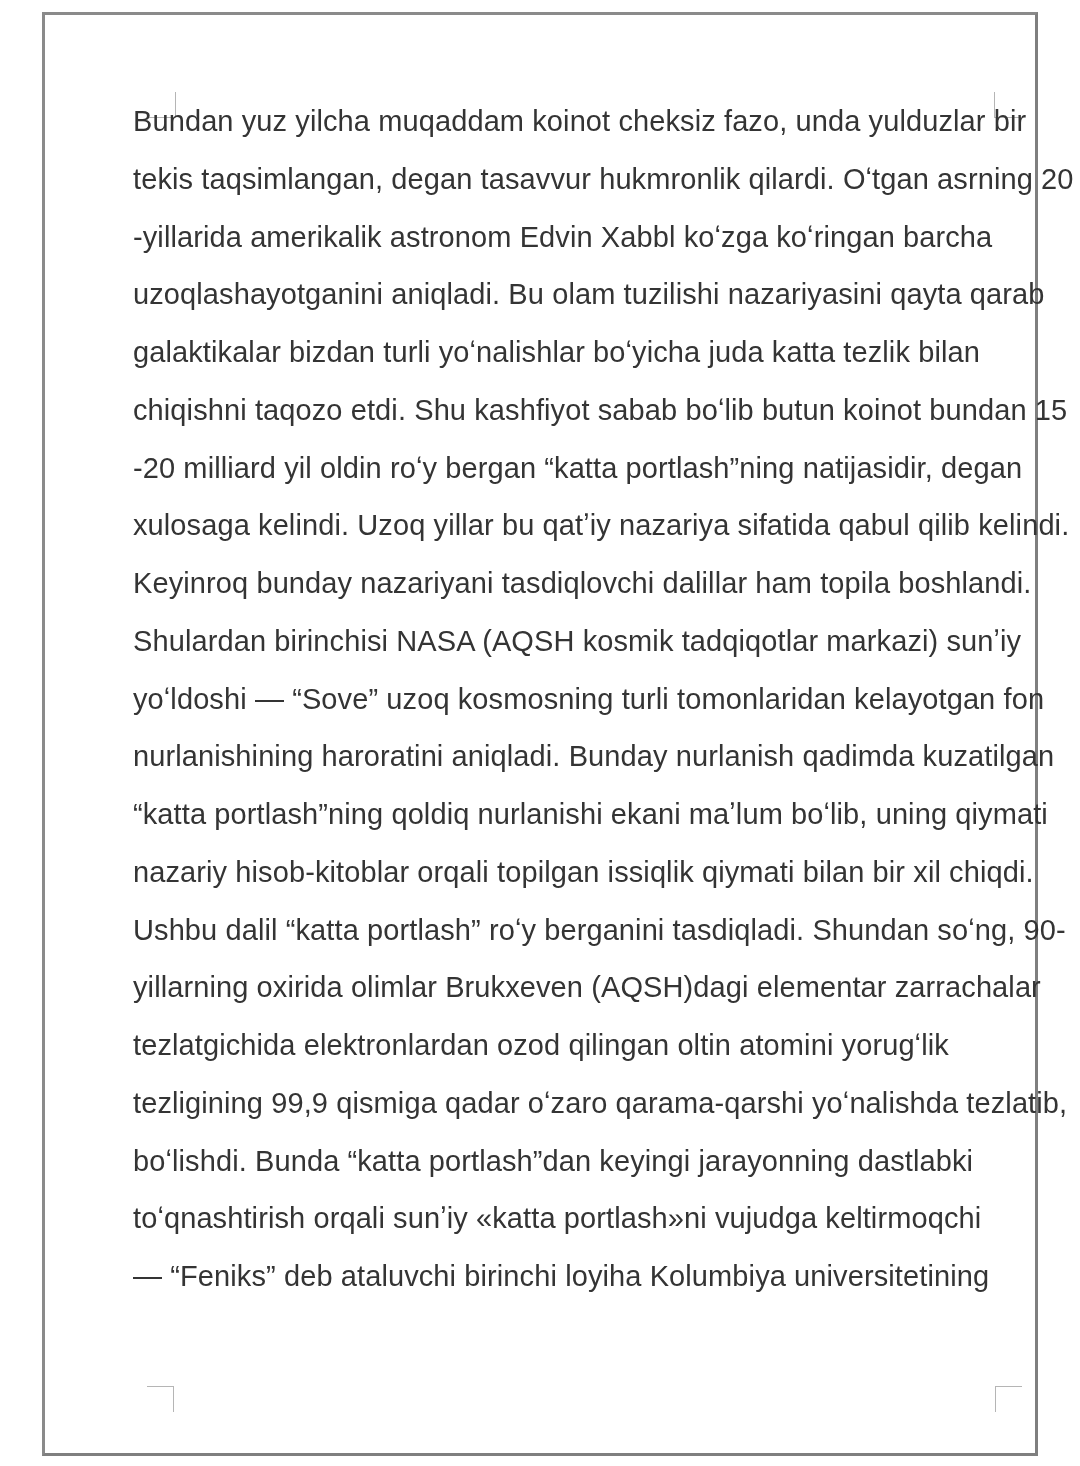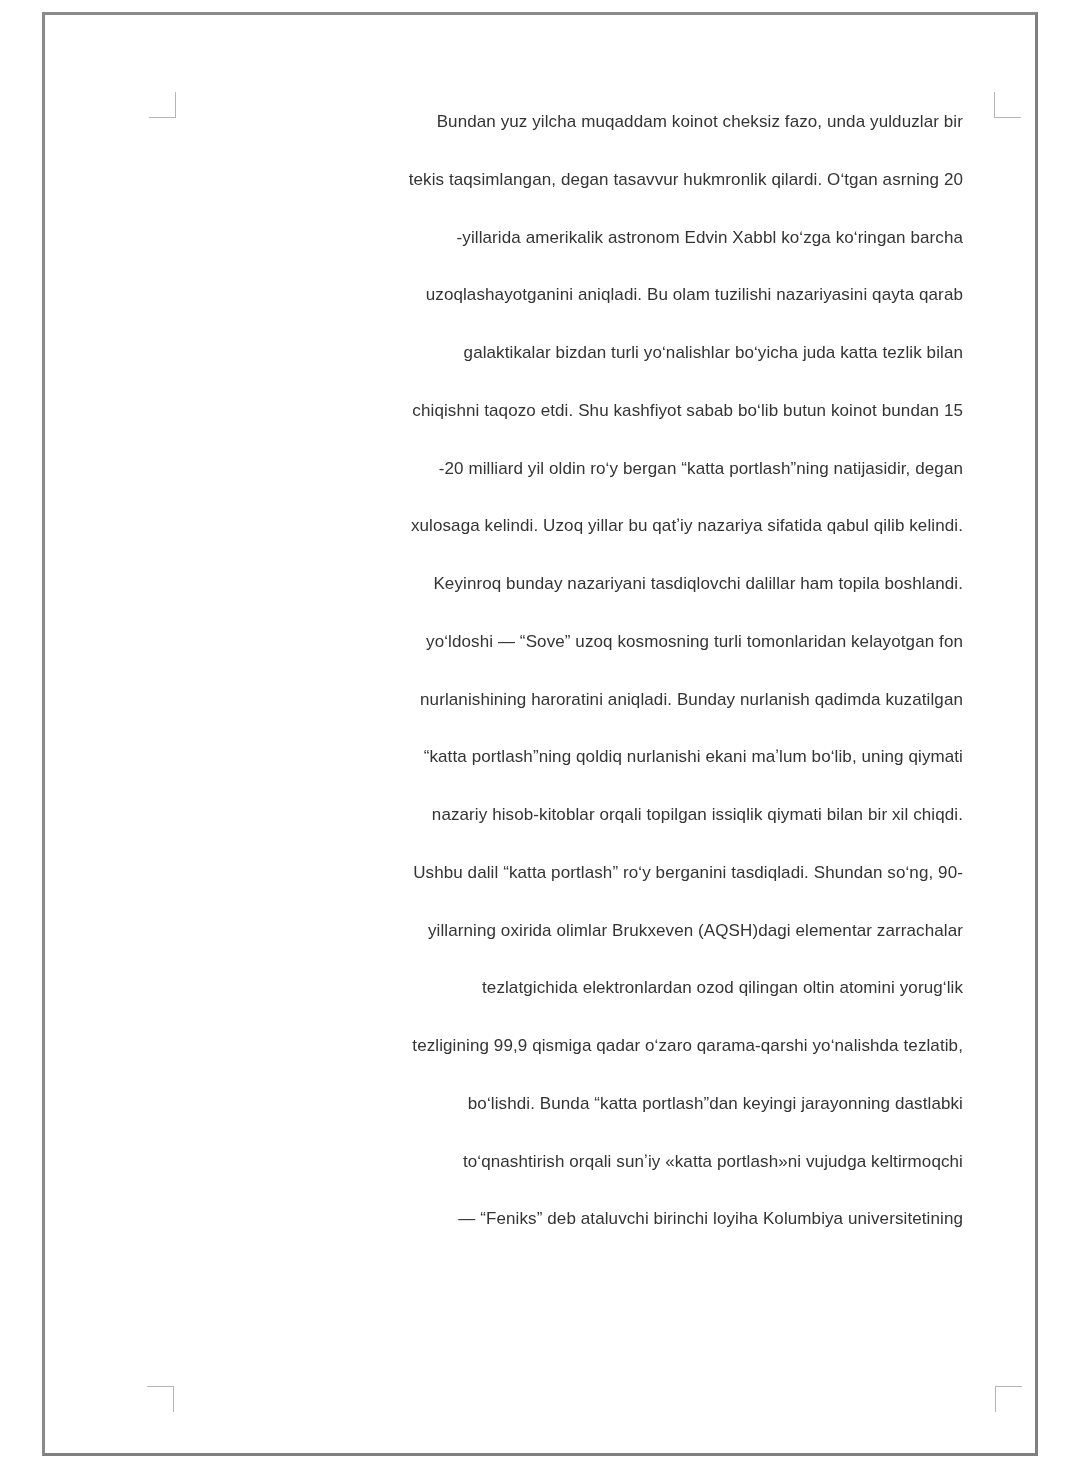--- a/index.html
+++ b/index.html
@@ -31,25 +31,25 @@
   .mark-tl { left: 104px; top: 77px;   border-right: 1px solid #b5b5b5; border-bottom: 1px solid #b5b5b5; }
   .mark-tr { left: 949px; top: 77px;   border-left:  1px solid #b5b5b5; border-bottom: 1px solid #b5b5b5; }
   .mark-bl { left: 102px; top: 1371px; border-right: 1px solid #b5b5b5; border-top:    1px solid #b5b5b5; }
   .mark-br { left: 950px; top: 1371px; border-left:  1px solid #b5b5b5; border-top:    1px solid #b5b5b5; }
 
   .text-block {
     position: absolute;
     left: 133px;
     top: 93px;
     width: 830px;
-    font-size: 17px;
+    font-size: 29px;
     line-height: 57.75px;
     color: #343434;
     letter-spacing: 0.1px;
-    text-align: right;
+    text-align: left;
     white-space: nowrap;
   }
   .line { height: 57.75px; }
 </style>
 </head>
 <body>
 
 <div class="page-frame">
   <div class="mark mark-tl"></div>
   <div class="mark mark-tr"></div>
@@ -60,20 +60,21 @@
 <div class="text-block">
   <div class="line">Bundan yuz yilcha muqaddam koinot cheksiz fazo, unda yulduzlar bir</div>
   <div class="line">tekis taqsimlangan, degan tasavvur hukmronlik qilardi. Oʻtgan asrning 20</div>
   <div class="line">-yillarida amerikalik astronom Edvin Xabbl koʻzga koʻringan barcha</div>
   <div class="line">uzoqlashayotganini aniqladi. Bu olam tuzilishi nazariyasini qayta qarab</div>
   <div class="line">galaktikalar bizdan turli yoʻnalishlar boʻyicha juda katta tezlik bilan</div>
   <div class="line">chiqishni taqozo etdi. Shu kashfiyot sabab boʻlib butun koinot bundan 15</div>
   <div class="line">-20 milliard yil oldin roʻy bergan “katta portlash”ning natijasidir, degan</div>
   <div class="line">xulosaga kelindi. Uzoq yillar bu qatʼiy nazariya sifatida qabul qilib kelindi.</div>
   <div class="line">Keyinroq bunday nazariyani tasdiqlovchi dalillar ham topila boshlandi.</div>
+  <div class="line">Shulardan birinchisi NASA (AQSH kosmik tadqiqotlar markazi) sunʼiy</div>
   <div class="line">yoʻldoshi — “Sove” uzoq kosmosning turli tomonlaridan kelayotgan fon</div>
   <div class="line">nurlanishining haroratini aniqladi. Bunday nurlanish qadimda kuzatilgan</div>
   <div class="line">“katta portlash”ning qoldiq nurlanishi ekani maʼlum boʻlib, uning qiymati</div>
   <div class="line">nazariy hisob-kitoblar orqali topilgan issiqlik qiymati bilan bir xil chiqdi.</div>
   <div class="line">Ushbu dalil “katta portlash” roʻy berganini tasdiqladi. Shundan soʻng, 90-</div>
   <div class="line">yillarning oxirida olimlar Brukxeven (AQSH)dagi elementar zarrachalar</div>
   <div class="line">tezlatgichida elektronlardan ozod qilingan oltin atomini yorugʻlik</div>
   <div class="line">tezligining 99,9 qismiga qadar oʻzaro qarama-qarshi yoʻnalishda tezlatib,</div>
   <div class="line">boʻlishdi. Bunda “katta portlash”dan keyingi jarayonning dastlabki</div>
   <div class="line">toʻqnashtirish orqali sunʼiy «katta portlash»ni vujudga keltirmoqchi</div>

